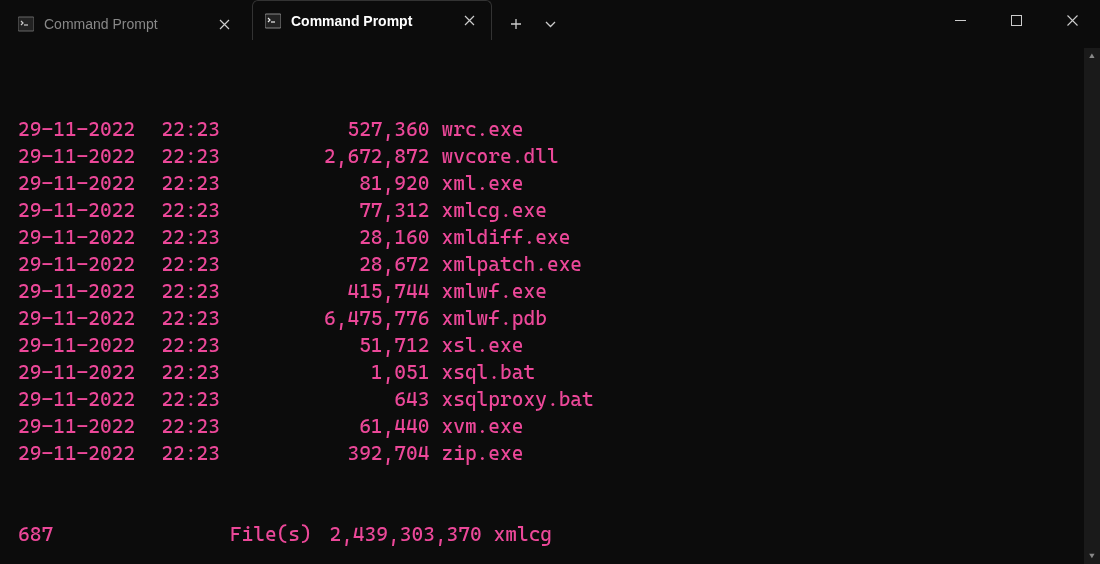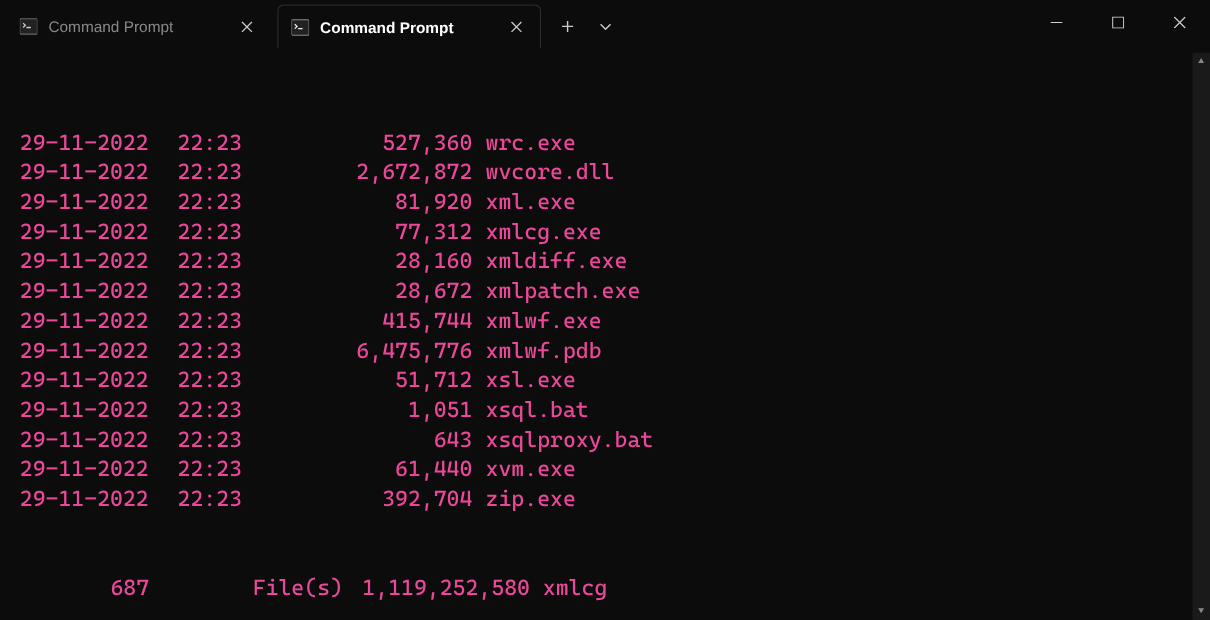--- a/index.html
+++ b/index.html
@@ -12,21 +12,21 @@
       position: relative;
     }
     .titlebar {
       height: 48px;
       background: #0c0c0c;
       display: flex;
       align-items: stretch;
     }
     .tabs {
       display: flex;
-      align-items: center;
+      align-items: flex-start;
       height: 100%;
     }
     .tab {
       display: flex;
       align-items: center;
       height: 40px;
       padding: 0 12px;
       gap: 10px;
       font-family: 'Segoe UI', sans-serif;
       font-size: 14px;
@@ -119,21 +119,21 @@
       white-space: pre;
       overflow: hidden;
       font-family: 'Cascadia Mono', 'Consolas', monospace;
     }
     .row { display: block; }
     .date { display: inline-block; width: 120px; }
     .time { display: inline-block; width: 80px; }
     .size { display: inline-block; width: 200px; text-align: right; padding-right: 12px; }
     .name { display: inline-block; }
     .summary-line { display: block; }
-    .summary-count { display: inline-block; width: 200px; text-align: center; }
+    .summary-count { display: inline-block; width: 200px; text-align: left; }
     .summary-label { display: inline-block; }
     .summary-bytes { display: inline-block; width: 170px; text-align: right; }
     .summary-tail { display: inline-block; }
     .scrollbar-track {
       position: absolute;
       right: 0;
       top: 48px;
       bottom: 0;
       width: 16px;
       background: #1a1a1a;
@@ -213,21 +213,21 @@
     <div class="winbtn closebtn">
       <svg width="11" height="11" viewBox="0 0 11 11">
           <path d="M0.5 0.5 L10.5 10.5 M10.5 0.5 L0.5 10.5" stroke="currentColor" stroke-width="1.1"></path>
         </svg>
     </div>
   </div>
 </div>
 
 <div class="terminal">
   <div id="listing-rows"><span class="row"><span class="date">29-11-2022</span>  <span class="time">22:23</span><span class="size">527,360</span><span class="name">wrc.exe</span></span><span class="row"><span class="date">29-11-2022</span>  <span class="time">22:23</span><span class="size">2,672,872</span><span class="name">wvcore.dll</span></span><span class="row"><span class="date">29-11-2022</span>  <span class="time">22:23</span><span class="size">81,920</span><span class="name">xml.exe</span></span><span class="row"><span class="date">29-11-2022</span>  <span class="time">22:23</span><span class="size">77,312</span><span class="name">xmlcg.exe</span></span><span class="row"><span class="date">29-11-2022</span>  <span class="time">22:23</span><span class="size">28,160</span><span class="name">xmldiff.exe</span></span><span class="row"><span class="date">29-11-2022</span>  <span class="time">22:23</span><span class="size">28,672</span><span class="name">xmlpatch.exe</span></span><span class="row"><span class="date">29-11-2022</span>  <span class="time">22:23</span><span class="size">415,744</span><span class="name">xmlwf.exe</span></span><span class="row"><span class="date">29-11-2022</span>  <span class="time">22:23</span><span class="size">6,475,776</span><span class="name">xmlwf.pdb</span></span><span class="row"><span class="date">29-11-2022</span>  <span class="time">22:23</span><span class="size">51,712</span><span class="name">xsl.exe</span></span><span class="row"><span class="date">29-11-2022</span>  <span class="time">22:23</span><span class="size">1,051</span><span class="name">xsql.bat</span></span><span class="row"><span class="date">29-11-2022</span>  <span class="time">22:23</span><span class="size">643</span><span class="name">xsqlproxy.bat</span></span><span class="row"><span class="date">29-11-2022</span>  <span class="time">22:23</span><span class="size">61,440</span><span class="name">xvm.exe</span></span><span class="row"><span class="date">29-11-2022</span>  <span class="time">22:23</span><span class="size">392,704</span><span class="name">zip.exe</span></span></div>
-  <span class="summary-line"><span class="summary-count">687</span> <span class="summary-label">File(s)</span><span class="summary-bytes">1,119,252,580</span> <span class="summary-tail">xmlcg</span></span>
+  <span class="summary-line"><span class="summary-count">687</span> <span class="summary-label">File(s)</span><span class="summary-bytes">2,439,303,370</span> <span class="summary-tail">xmlcg</span></span>
   
   
 </div>
 
 <div class="scrollbar-track">
   <div class="scroll-up">▲</div>
   <div class="scroll-down">▼</div>
 </div>
 
 </body></html>

